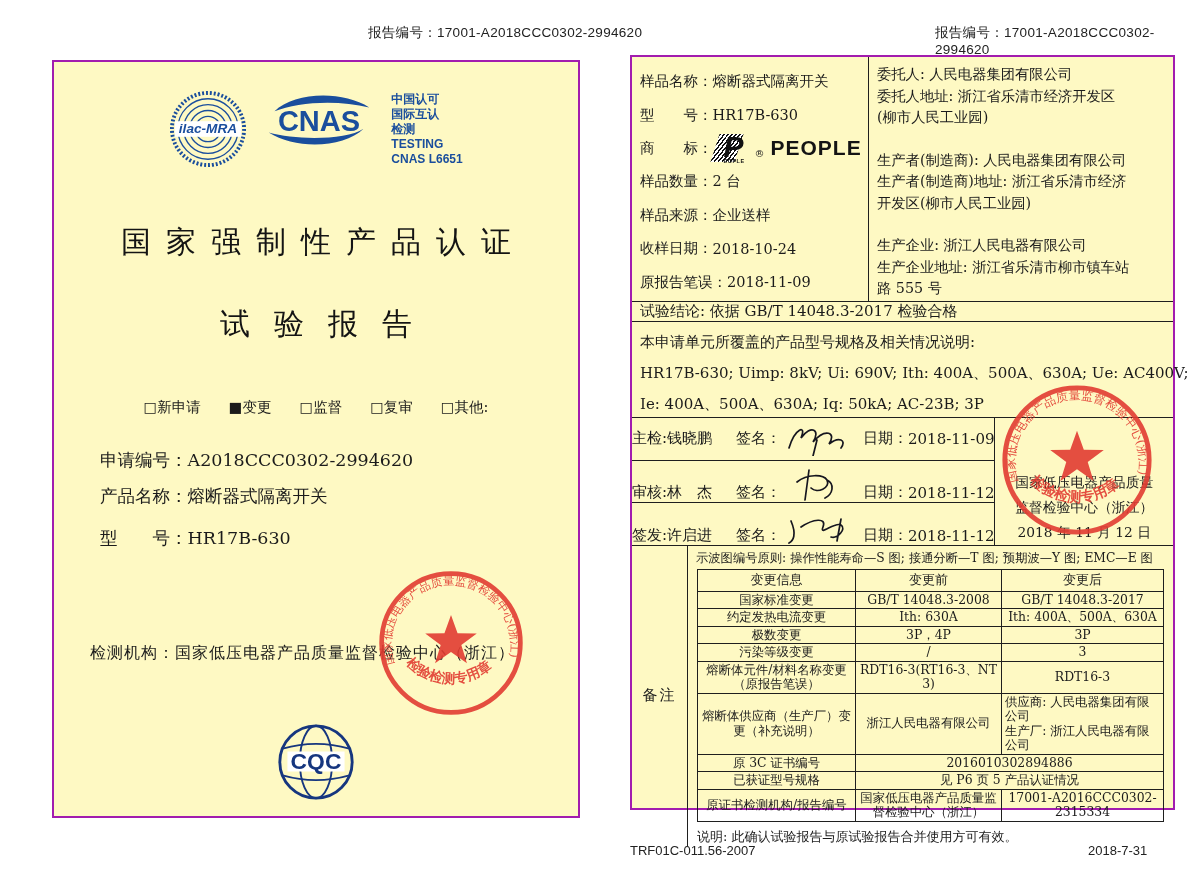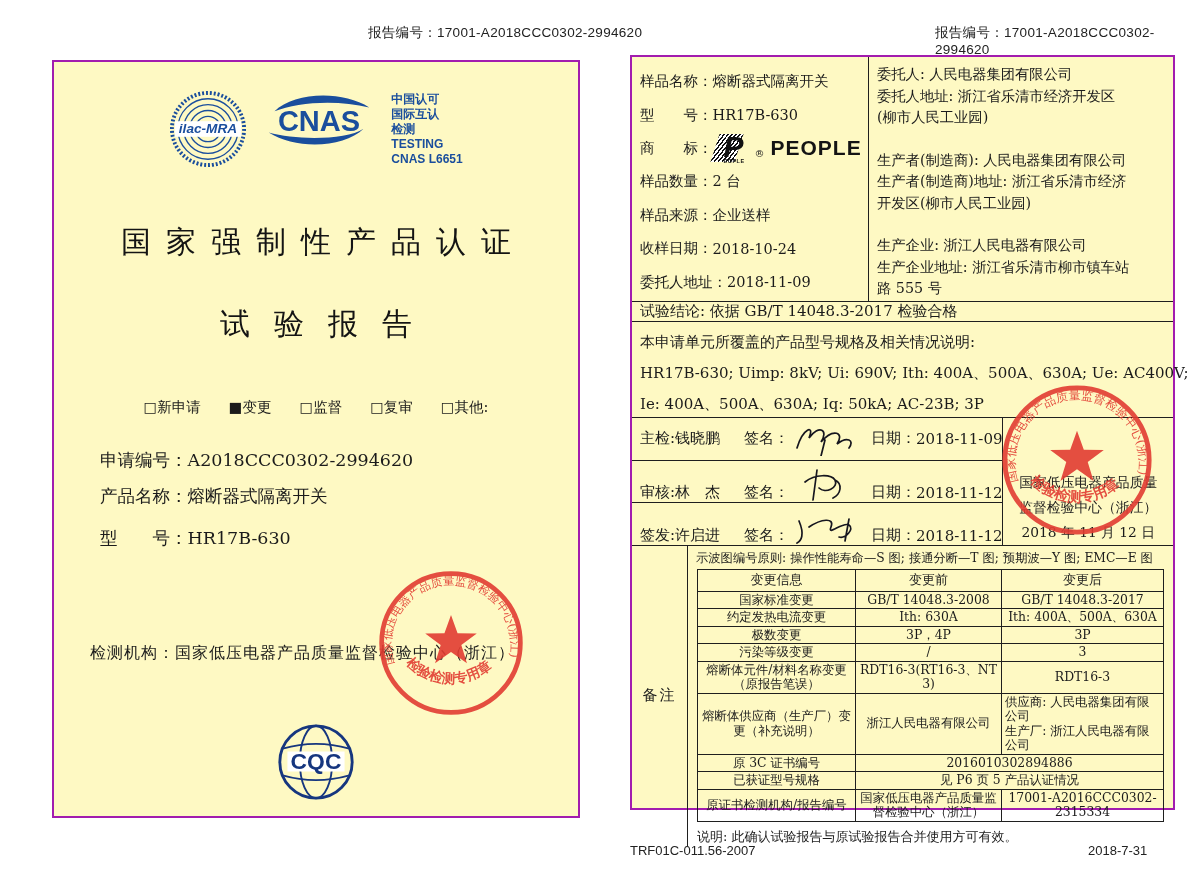--- a/index.html
+++ b/index.html
@@ -36,21 +36,21 @@
   .srow{height:33.4px;display:flex;align-items:center;font-size:14.5px;white-space:nowrap;}
   .cellA2{flex:1;padding:7px 4px 0 8px;font-size:14.3px;}
   .cellA2 .grp{margin-bottom:21px;}
   .cellA2 p{margin:0;line-height:21.5px;white-space:nowrap;}
   .rowB{border-top:1px solid #1f1f1f;height:31px;display:flex;align-items:flex-start;
         padding-left:8px;font-size:15px;box-sizing:border-box;}
   .rowC{border-top:1px solid #1f1f1f;height:96px;padding:5px 6px 0 8px;font-size:15px;box-sizing:border-box;}
   .rowC p{margin:0 0 0 0;line-height:31px;white-space:nowrap;}
   .rowD{border-top:1px solid #1f1f1f;height:130px;display:flex;box-sizing:border-box;position:relative;}
   .sig-col{flex:1;display:flex;flex-direction:column;}
-  .sigrow{flex:1;display:flex;align-items:center;font-size:15px;padding-left:8px;white-space:nowrap;}
+  .sigrow{flex:1;display:flex;align-items:center;font-size:15px;white-space:nowrap;}
   .sigrow + .sigrow{border-top:1px solid #1f1f1f;align-items:flex-end;}
   .sigrow .role{width:104px;}
   .sigrow .scribble{width:78px;margin:0 2px;}
   .auth-cell{width:190px;border-left:1px solid #1f1f1f;box-sizing:border-box;text-align:center;
              font-size:13.8px;padding-top:52px;line-height:25px;position:relative;}
   #rstamp{left:367px;top:-36px;z-index:3;}
   .rowE{border-top:1px solid #1f1f1f;flex:1;display:flex;box-sizing:border-box;}
   .remark-label{width:56px;border-right:1px solid #1f1f1f;box-sizing:border-box;display:flex;
                 align-items:center;justify-content:center;font-size:15px;letter-spacing:2px;}
   .remark-body{flex:1;padding:3px 7px 0 7px;box-sizing:border-box;}
@@ -184,21 +184,21 @@
           </div>
         <div class="srow">
             <span>样品来源：</span>
             <span>企业送样</span>
           </div>
         <div class="srow">
             <span>收样日期：</span>
             <span>2018-10-24</span>
           </div>
         <div class="srow">
-            <span>委托人地址：</span>
+            <span>原报告笔误：</span>
             <span>2018-11-09</span>
           </div>
       </div>
       <div class="cellA2">
         <div class="grp">
           <p>委托人: 人民电器集团有限公司</p>
           <p>委托人地址: 浙江省乐清市经济开发区</p>
           <p>(柳市人民工业园)</p>
         </div>
         <div class="grp">

